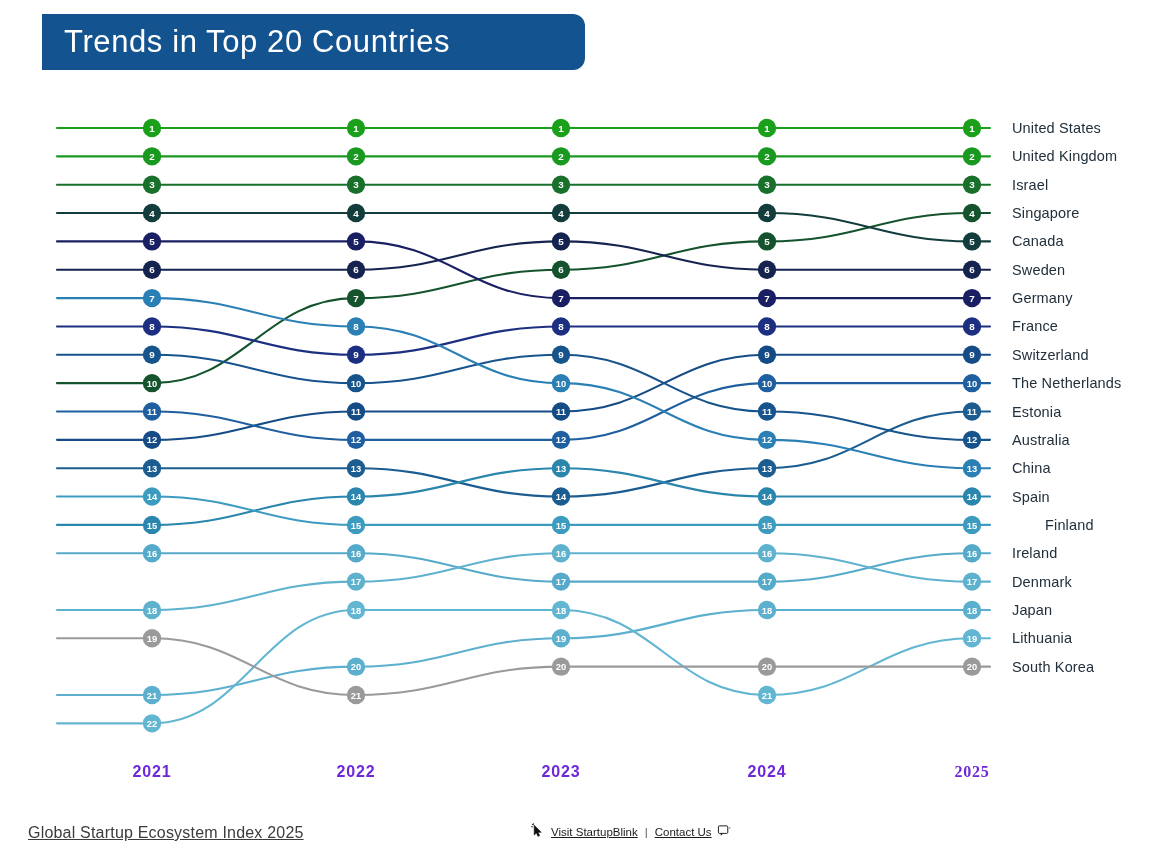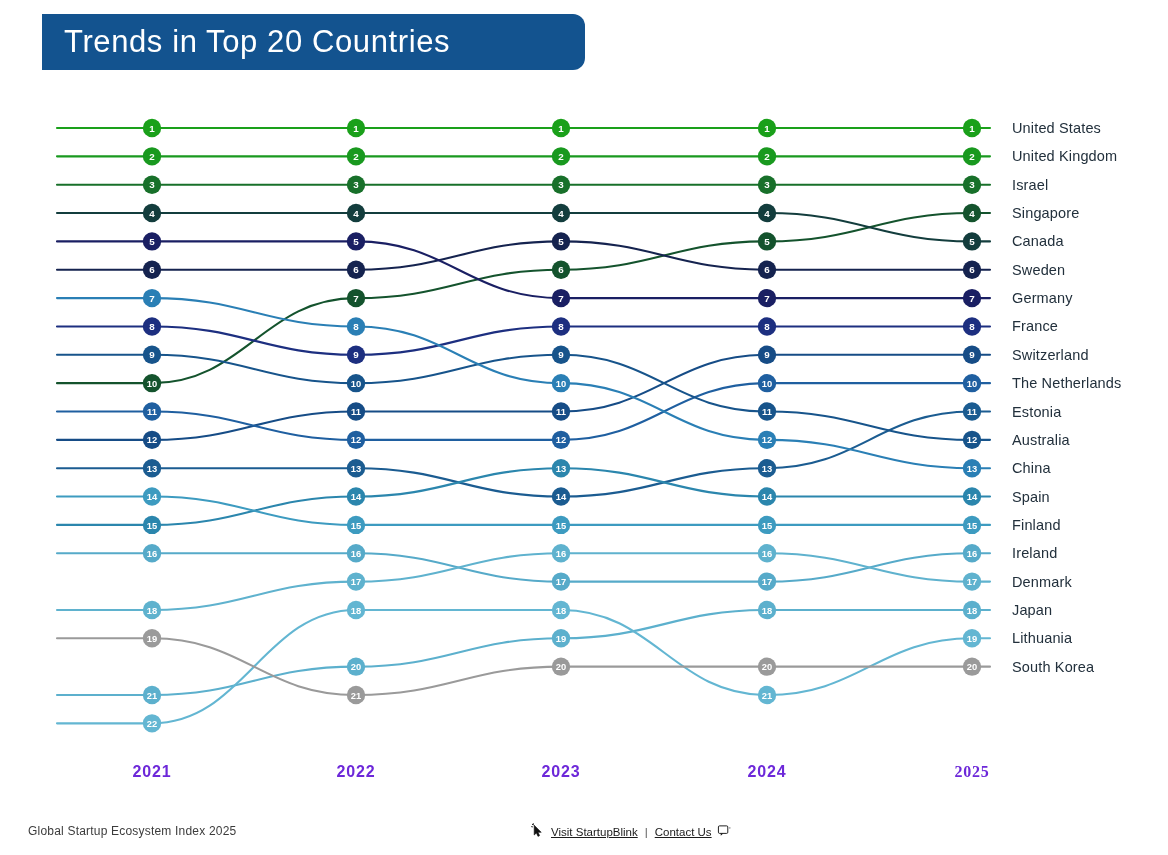--- a/index.html
+++ b/index.html
@@ -45,21 +45,21 @@
     font-weight:bold;
     color:#6d28d9;
     transform:translateX(-50%);
     letter-spacing:.8px;
   }
   #footer{
     position:absolute;left:0;bottom:0;width:1168px;height:45px;
   }
   #footer-left{
     position:absolute;left:28px;top:14px;
-    font-size:12px;color:#3c3c3c;letter-spacing:.2px;
+    font-size:16px;color:#3c3c3c;letter-spacing:.2px;text-decoration:underline;
   }
   #footer-right{
     position:absolute;left:530px;top:13px;
     display:flex;align-items:center;gap:5px;
     font-size:11.5px;color:#1b1b1b;text-align:right;
   }
   #footer-right a{color:#1b1b1b;text-decoration:underline;}
   .sep{color:#555;padding:0 2px;}
   .ficon{display:inline-block;line-height:1;}
 </style>
@@ -505,21 +505,21 @@
       <div class="country-label" style="top: 241.4px;">Canada</div>
       <div class="country-label" style="top: 269.75px;">Sweden</div>
       <div class="country-label" style="top: 298.1px;">Germany</div>
       <div class="country-label" style="top: 326.45px;">France</div>
       <div class="country-label" style="top: 354.8px;">Switzerland</div>
       <div class="country-label" style="top: 383.15px;">The Netherlands</div>
       <div class="country-label" style="top: 411.5px;">Estonia</div>
       <div class="country-label" style="top: 439.85px;">Australia</div>
       <div class="country-label" style="top: 468.2px;">China</div>
       <div class="country-label" style="top: 496.55px;">Spain</div>
-      <div class="country-label" style="top: 524.9px;">Finland</div>
+      <div class="country-label" style="top: 524.9px; margin-left: 33px;">Finland</div>
       <div class="country-label" style="top: 553.25px;">Ireland</div>
       <div class="country-label" style="top: 581.6px;">Denmark</div>
       <div class="country-label" style="top: 609.95px;">Japan</div>
       <div class="country-label" style="top: 638.3px;">Lithuania</div>
       <div class="country-label" style="top: 666.65px;">South Korea</div>
       <div class="year-label" style="left: 152px; top: 763px;">2021</div>
       <div class="year-label" style="left: 356px; top: 763px;">2022</div>
       <div class="year-label" style="left: 561px; top: 763px;">2023</div>
       <div class="year-label" style="left: 767px; top: 763px;">2024</div>
       <div class="year-label" style="left: 972px; top: 763px; font-family: Liberation Serif, serif;">2025</div>

